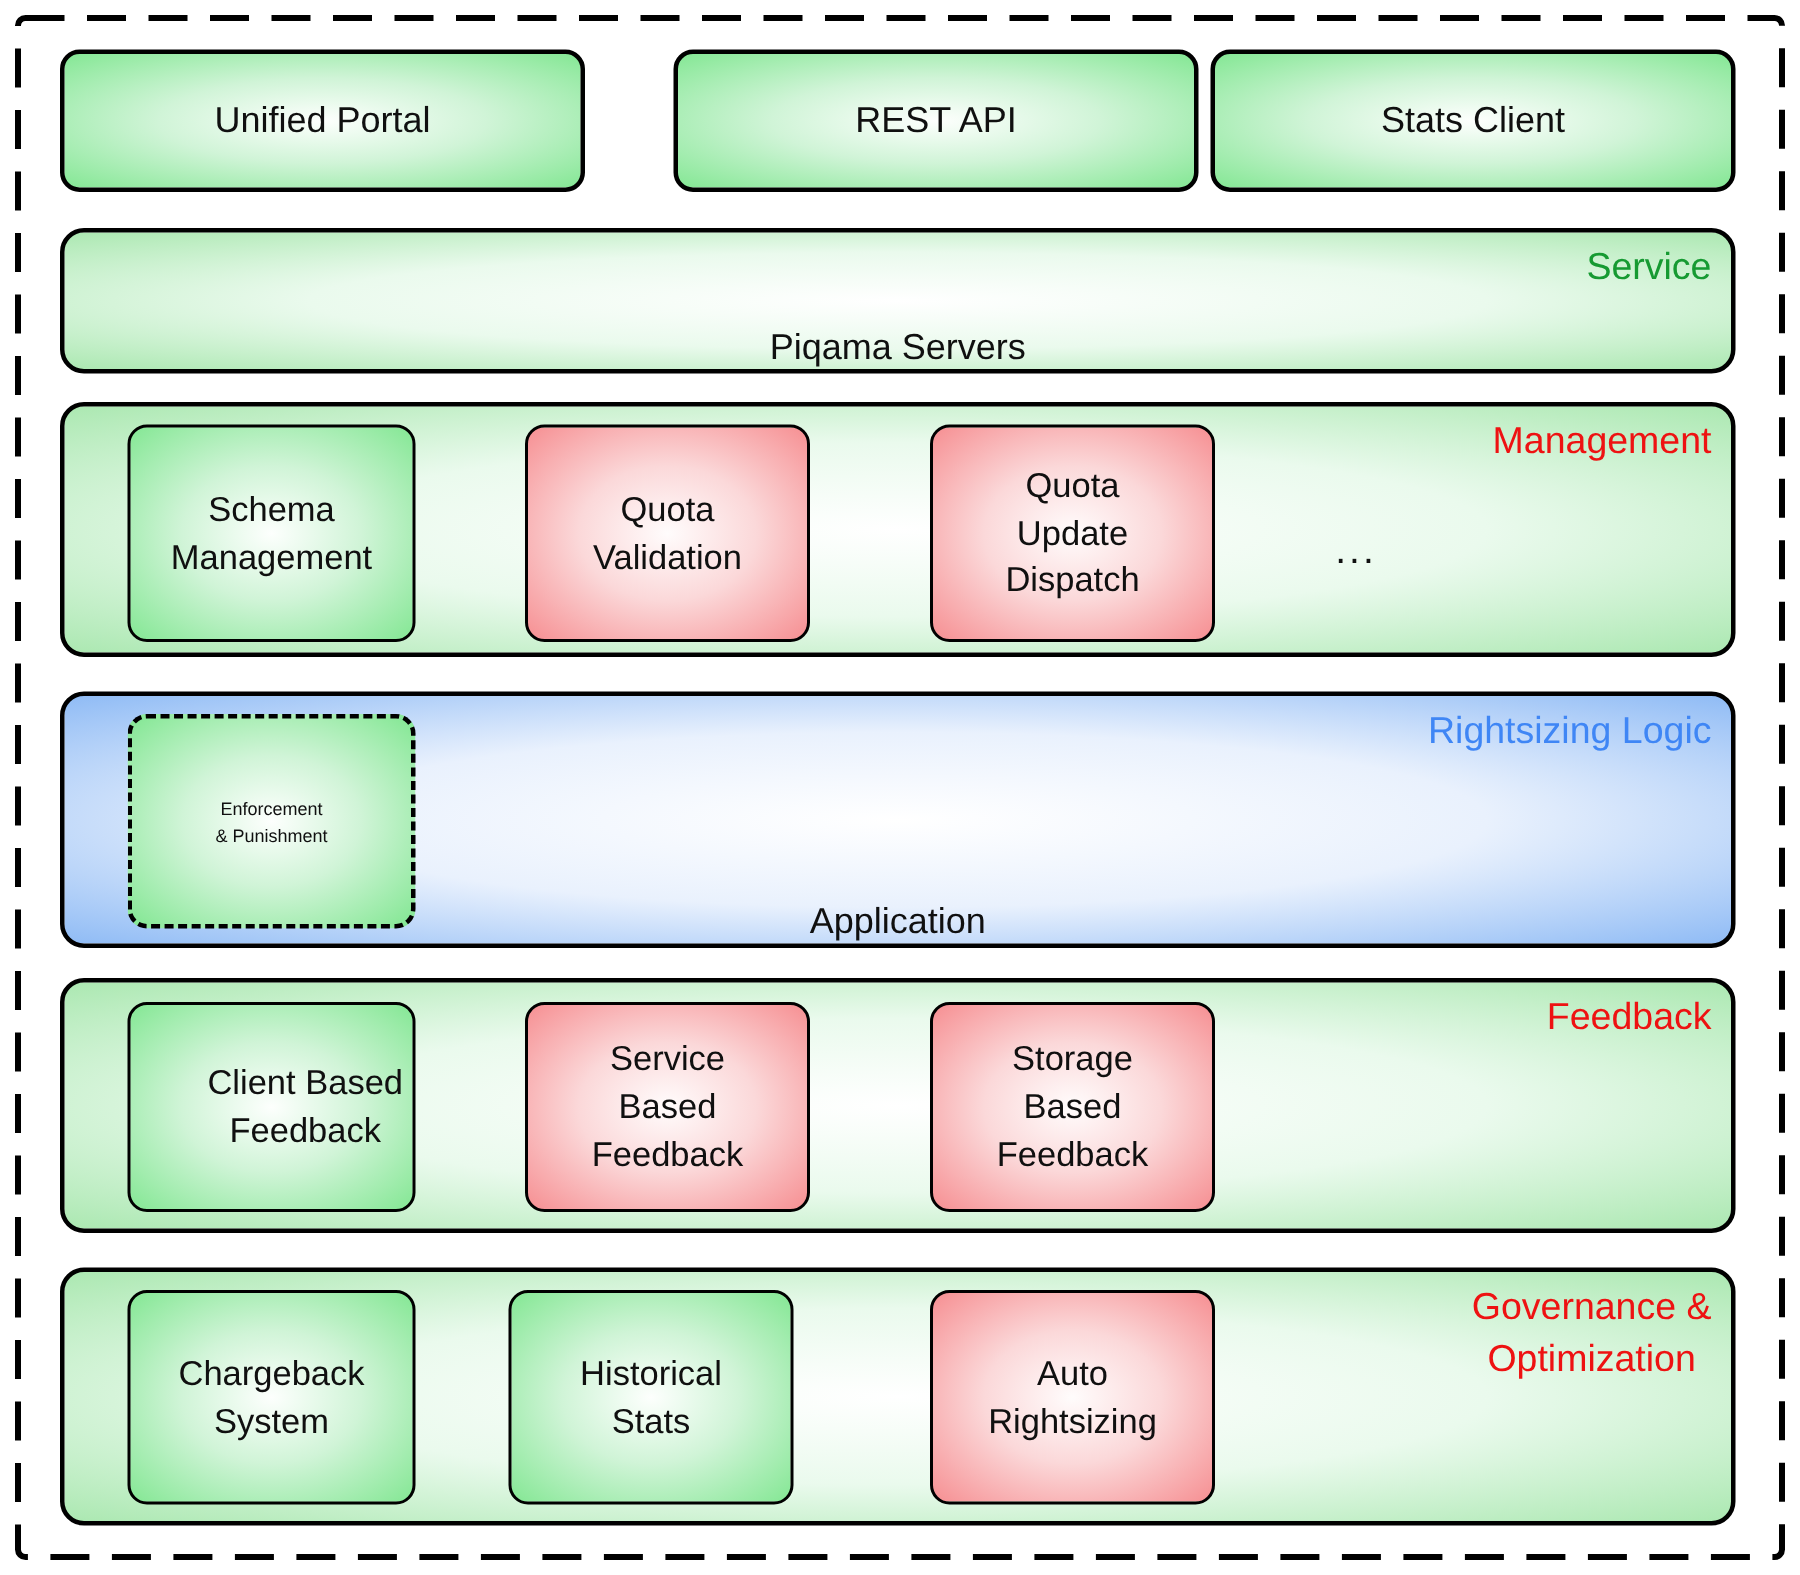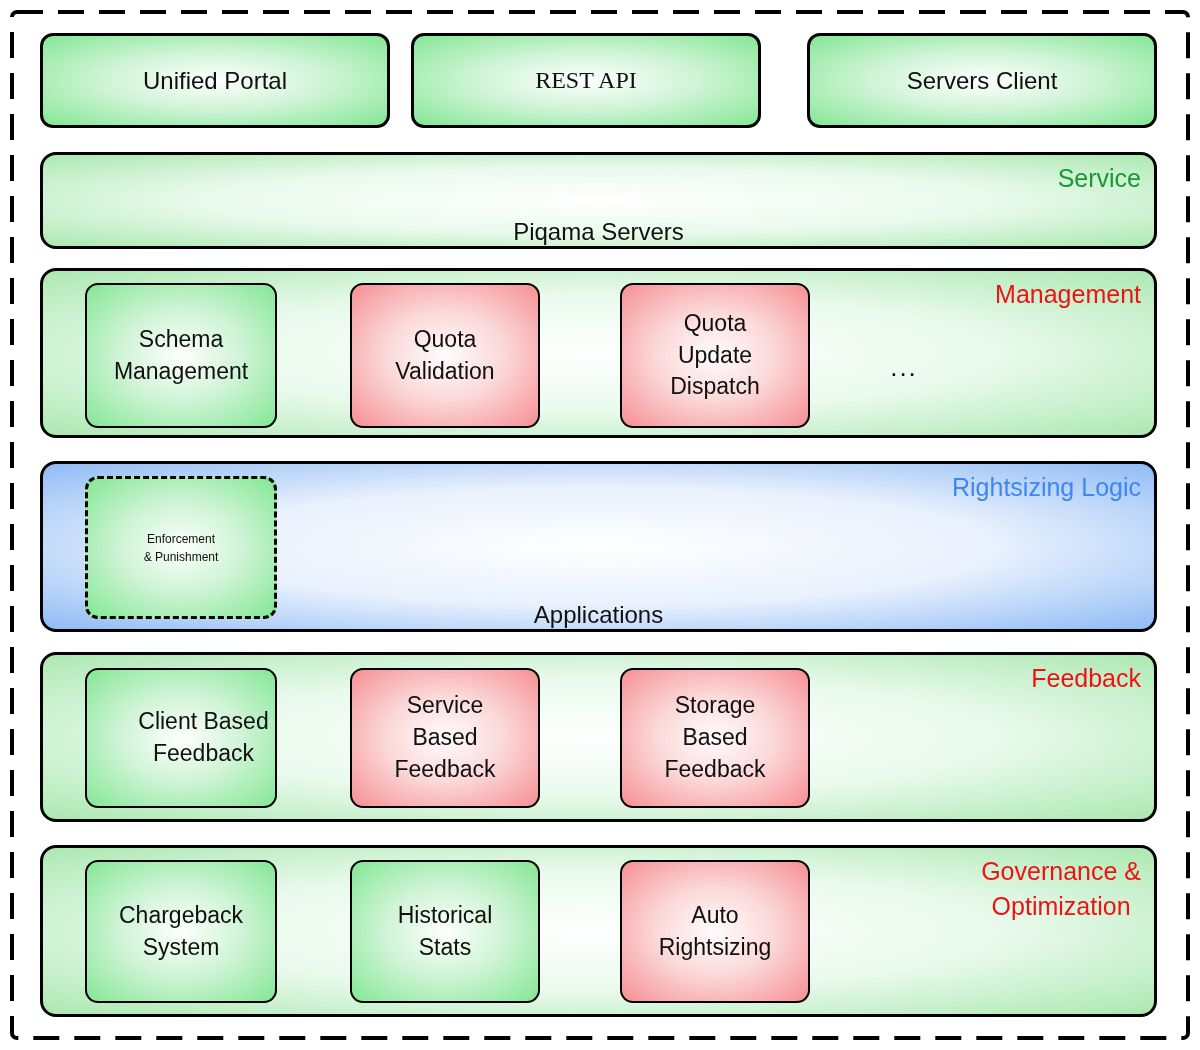--- a/index.html
+++ b/index.html
@@ -98,25 +98,25 @@
 
 <div class="canvas">
 
   <svg class="frame-svg" width="1200" height="1050">
     <rect x="12" y="12" width="1176" height="1026" rx="5" fill="none" stroke="#000000" stroke-width="4" stroke-dasharray="26 15"></rect>
   </svg>
 
   <div class="node box-green" style="left:40px; top:33px; width:350px; height:95px;">
     <span>Unified Portal</span>
   </div>
-  <div class="node box-green" style="left:411px; top:33px; width:350px; height:95px;font-family:Liberation Serif, serif;">
+  <div class="node box-green" style="left:449px; top:33px; width:350px; height:95px;">
     <span>REST API</span>
   </div>
   <div class="node box-green" style="left:807px; top:33px; width:350px; height:95px;">
-    <span>Servers Client</span>
+    <span>Stats Client</span>
   </div>
 
   <div class="band band-green" style="top:152px; height:97px;">
     <div class="band-title">
       <span>Piqama Servers</span>
     </div>
     <div class="layer-label" style="color: rgb(22, 154, 50);">Service</div>
   </div>
 
   <div class="band band-green" style="top:268px; height:170px;padding-left:48px;">
@@ -128,21 +128,21 @@
       <span>Quota<br>Validation</span>
     </div>
     <div class="node inner-node box-red" style="left:577px; top:12px; width:190px; height:145px;">
       <span>Quota<br>Update<br>Dispatch</span>
     </div>
     <div class="ellipsis">...</div>
   </div>
 
   <div class="band band-blue" style="top:461px; height:171px;">
     <div class="band-title">
-      <span>Applications</span>
+      <span>Application</span>
     </div>
     <div class="layer-label" style="color: rgb(63, 134, 245);">Rightsizing Logic</div>
     <div class="node inner-node box-green dashed-node" style="left:42px; top:12px; width:192px; height:143px;">
       <span>Enforcement<br>&amp; Punishment</span>
     </div>
   </div>
 
   <div class="band band-green" style="top:652px; height:170px;">
     <div class="layer-label" style="color: rgb(238, 18, 18);">Feedback</div>
     <div class="node inner-node box-green" style="left:42px; top:13px; width:192px; height:140px;padding-left:45px;">
@@ -154,21 +154,21 @@
     <div class="node inner-node box-red" style="left:577px; top:13px; width:190px; height:140px;">
       <span>Storage<br>Based<br>Feedback</span>
     </div>
   </div>
 
   <div class="band band-green" style="top:845px; height:172px;">
     <div class="layer-label two-line" style="color: rgb(238, 18, 18);">Governance &amp;<br>Optimization</div>
     <div class="node inner-node box-green" style="left:42px; top:12px; width:192px; height:143px;">
       <span>Chargeback<br>System</span>
     </div>
-    <div class="node inner-node box-green" style="left:307px; top:12px; width:190px; height:143px;">
+    <div class="node inner-node box-green" style="left:296px; top:12px; width:190px; height:143px;">
       <span>Historical<br>Stats</span>
     </div>
     <div class="node inner-node box-red" style="left:577px; top:12px; width:190px; height:143px;">
       <span>Auto<br>Rightsizing</span>
     </div>
   </div>
 
 </div>
 
 </body></html>

